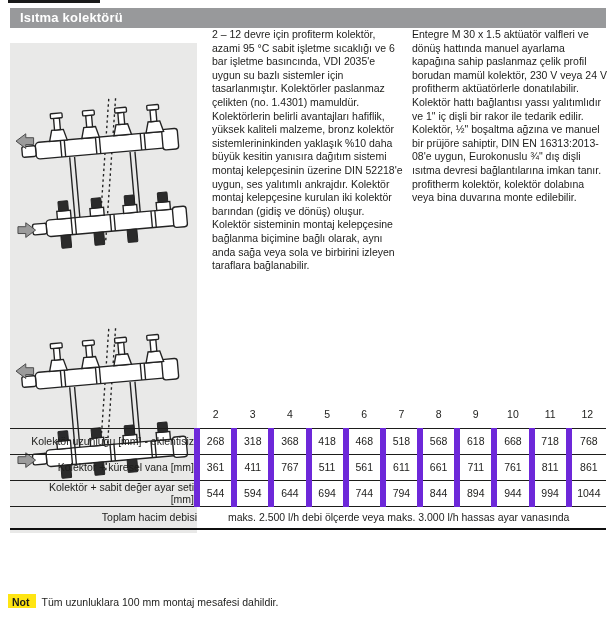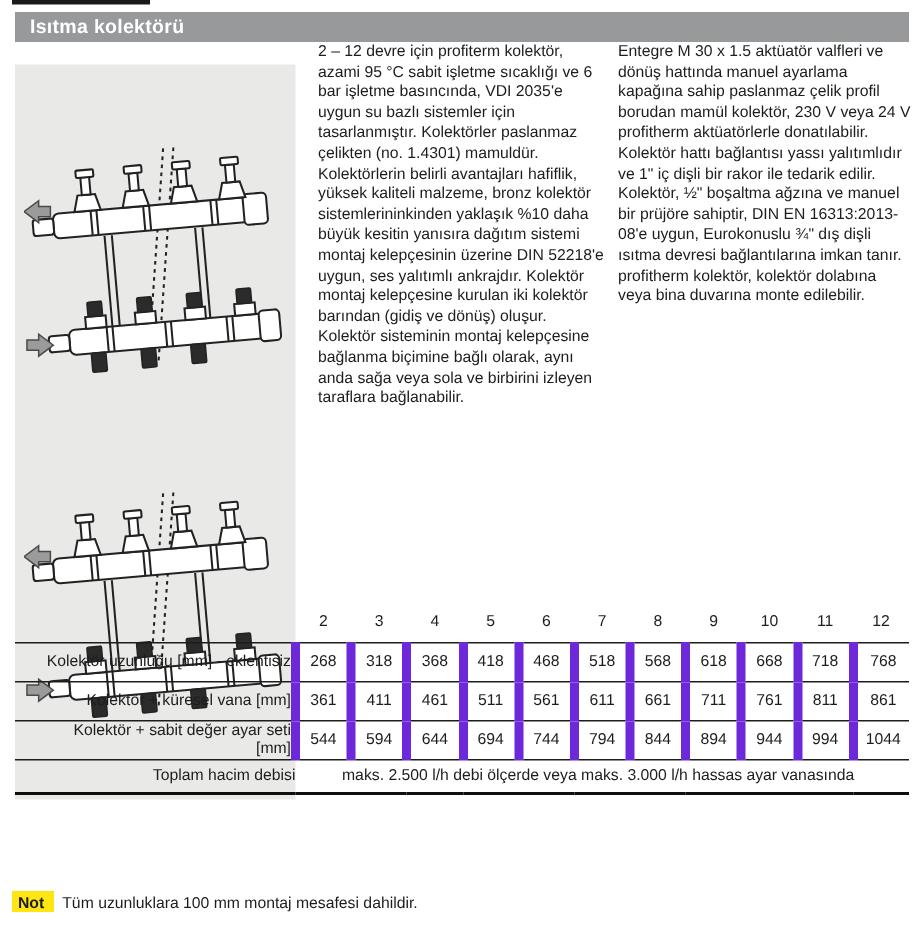--- a/index.html
+++ b/index.html
@@ -166,21 +166,21 @@
           <td class="val">568</td>
           <td class="val">618</td>
           <td class="val">668</td>
           <td class="val">718</td>
           <td class="val">768</td>
         </tr>
         <tr>
           <td class="label-col">Kolektör + küresel vana [mm]</td>
           <td class="val">361</td>
           <td class="val">411</td>
-          <td class="val">461</td>
+          <td class="val">767</td>
           <td class="val">511</td>
           <td class="val">561</td>
           <td class="val">611</td>
           <td class="val">661</td>
           <td class="val">711</td>
           <td class="val">761</td>
           <td class="val">811</td>
           <td class="val">861</td>
         </tr>
         <tr>

